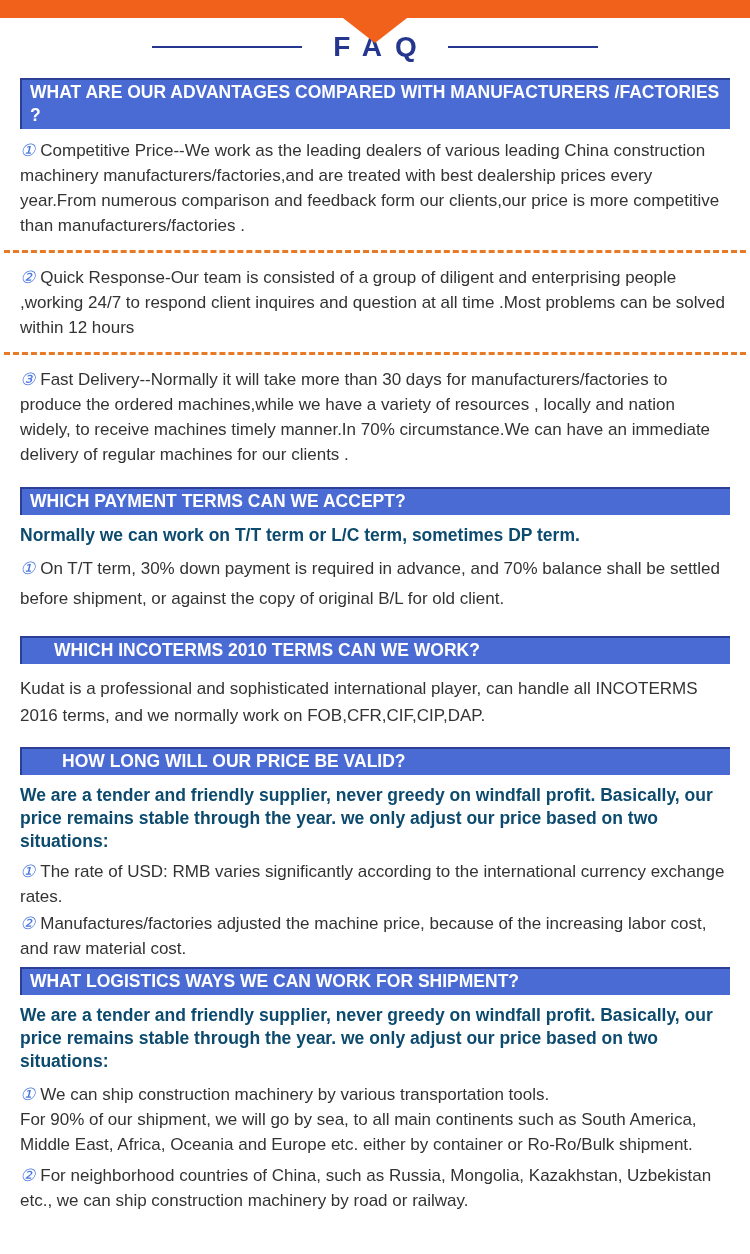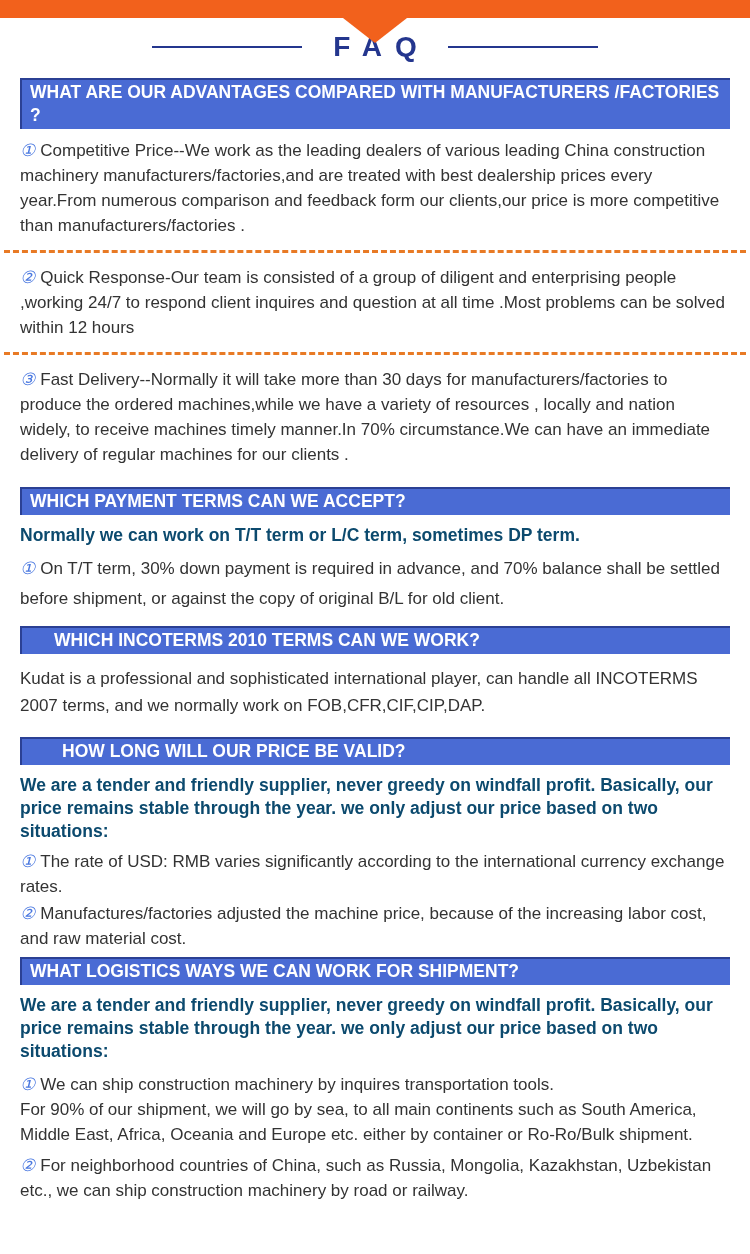--- a/index.html
+++ b/index.html
@@ -28,21 +28,21 @@
 
   
   .sec { margin:0 20px; }
   .sec-header {
     background:#4A6BD4; color:#ffffff; font-weight:bold;
     font-size:17.5px; line-height:23px; padding:1px 8px 2px;
     border-top:2px solid #2B4094; border-left:2px solid #2B4094;
   }
   .mt1 { margin-top:12px; }   
   .mt2 { margin-top:20px; }
-  .mt3 { margin-top:12px;padding-left:32px; }
+  .mt3 { margin-top:22px;padding-left:32px; }
   .mt4 { margin-top:18px;padding-left:40px; }
   .mt5 { margin-top:6px; }
 
   .para { font-size:17px; line-height:25px; margin-top:9px; }
   .para.loose { line-height:30px; margin-top:6px; }
   .para.wide { line-height:27px; margin-top:11px; }
   .para.cont { margin-top:0; }
   .marker {
     color:#4A78E0; font-family:"DejaVu Serif", serif; font-style:italic;
     margin-right:5px;
@@ -85,40 +85,40 @@
   <div class="sec-header mt2">WHICH PAYMENT TERMS CAN WE ACCEPT?</div>
   <p class="highlight">Normally we can work on T/T term or L/C term, sometimes DP term.</p>
   <p class="para loose">
     <span class="marker">①</span><span>On T/T term, 30% down payment is required in advance, and 70% balance shall be settled before shipment, or against the copy of original B/L for old client.</span>
   </p>
 </div>
 
 <div class="sec">
   <div class="sec-header mt3">WHICH INCOTERMS 2010 TERMS CAN WE WORK?</div>
   <p class="para wide">
-    <span>Kudat is a professional and sophisticated international player, can handle all INCOTERMS 2007 terms, and we normally work on FOB,CFR,CIF,CIP,DAP.</span>
+    <span>Kudat is a professional and sophisticated international player, can handle all INCOTERMS 2016 terms, and we normally work on FOB,CFR,CIF,CIP,DAP.</span>
   </p>
 </div>
 
 <div class="sec">
   <div class="sec-header mt4">HOW LONG WILL OUR PRICE BE VALID?</div>
   <p class="highlight">We are a tender and friendly supplier, never greedy on windfall profit. Basically, our price remains stable through the year. we only adjust our price based on two situations:</p>
   <p class="para" style="margin-top:6px">
     <span class="marker">①</span><span>The rate of USD: RMB varies significantly according to the international currency exchange rates.</span>
   </p>
   <p class="para" style="margin-top:2px">
     <span class="marker">②</span><span>Manufactures/factories adjusted the machine price, because of the increasing labor cost, and raw material cost.</span>
   </p>
 </div>
 
 <div class="sec">
   <div class="sec-header mt5">WHAT LOGISTICS WAYS WE CAN WORK FOR SHIPMENT?</div>
   <p class="highlight">We are a tender and friendly supplier, never greedy on windfall profit. Basically, our price remains stable through the year. we only adjust our price based on two situations:</p>
   <p class="para">
-    <span class="marker">①</span><span>We can ship construction machinery by inquires transportation tools.</span>
+    <span class="marker">①</span><span>We can ship construction machinery by various transportation tools.</span>
   </p>
   <p class="para cont">
     <span>For 90% of our shipment, we will go by sea, to all main continents such as South America, Middle East, Africa, Oceania and Europe etc. either by container or Ro-Ro/Bulk shipment.</span>
   </p>
   <p class="para" style="margin-top:6px">
     <span class="marker">②</span><span>For neighborhood countries of China, such as Russia, Mongolia, Kazakhstan, Uzbekistan etc., we can ship construction machinery by road or railway.</span>
   </p>
 
 </div>
 

